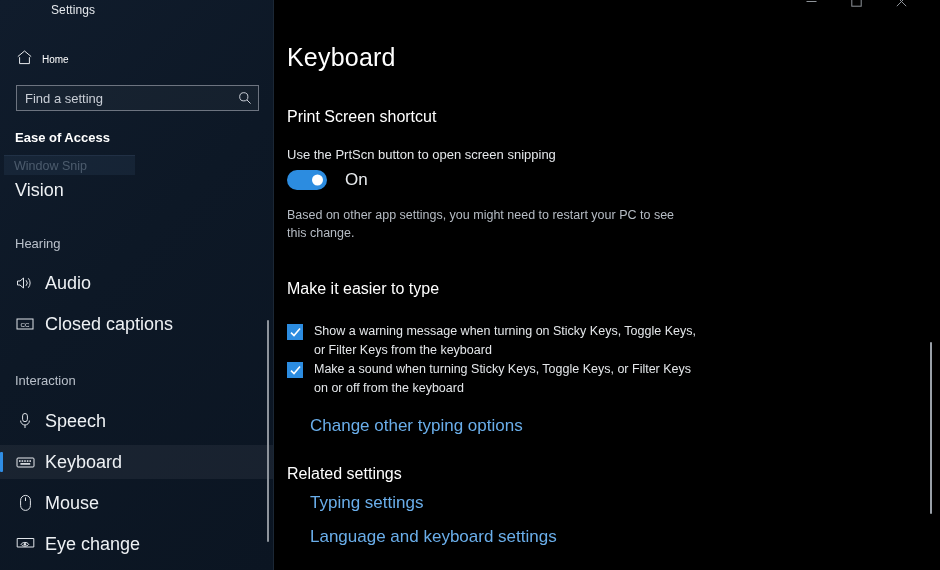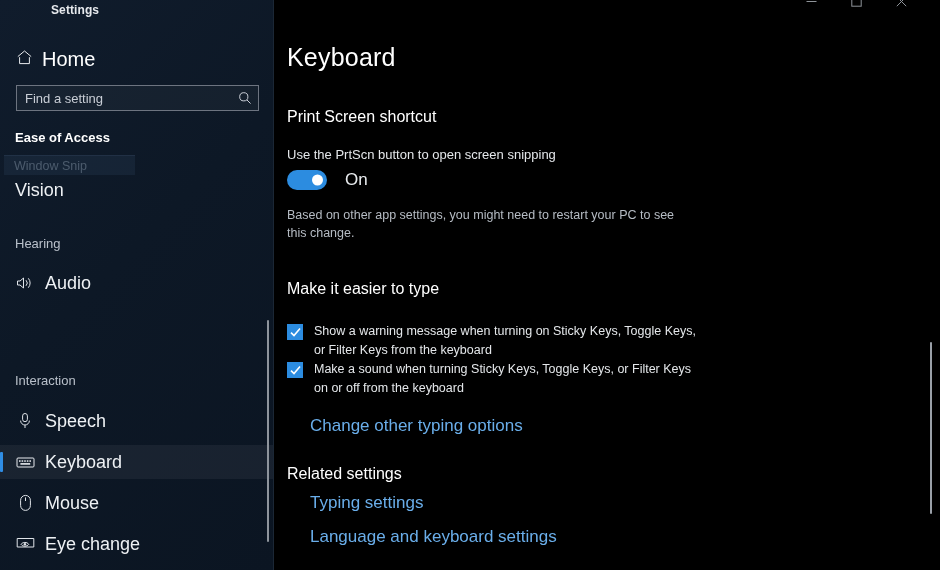--- a/index.html
+++ b/index.html
@@ -38,34 +38,33 @@
     width: 1px;
     background: #1b2735;
   }
   .titlebar-text {
     position: absolute;
     left: 51px;
     top: 3px;
     font-size: 12px;
     color: #e6e9ed;
     letter-spacing: .1px;
-    font-weight: bold;
   }
 
   .home-row {
     position: absolute;
     left: 0; top: 44px;
     width: 274px; height: 30px;
     display: flex;
     align-items: center;
     padding-left: 16px;
     box-sizing: border-box;
   }
   .home-row .label {
-    font-size: 20px;
+    font-size: 10px;
     color: #ffffff;
     margin-left: 9px;
   }
 
   .search-wrap {
     position: absolute;
     left: 16px; top: 85px;
     width: 243px; height: 26px;
     border: 1px solid #6d7480;
     background: rgba(255,255,255,0.035);
@@ -336,20 +335,29 @@
       <span class="ico">
         <svg width="18" height="16" viewBox="0 0 18 16">
           <path d="M1.5 6 H4 L7.5 3 V13 L4 10 H1.5 Z" fill="none" stroke="#e0e4e9" stroke-width="1"></path>
           <path d="M10 5.2 A4 4 0 0 1 10 10.8" fill="none" stroke="#e0e4e9" stroke-width="1"></path>
           <path d="M12.3 3.3 A7 7 0 0 1 12.3 12.7" fill="none" stroke="#e0e4e9" stroke-width="1"></path>
         </svg>
       </span>
       <span class="txt">Audio</span>
     </div>
 
+    <div class="nav-item" style="top:307px">
+      <span class="ico">
+        <svg width="18" height="14" viewBox="0 0 18 14">
+          <rect x="1" y="2" width="16" height="10" fill="none" stroke="#e0e4e9" stroke-width="1"></rect>
+          <text x="9" y="9.6" font-family="Liberation Sans, sans-serif" font-size="6.2" fill="#e0e4e9" text-anchor="middle">CC</text>
+        </svg>
+      </span>
+      <span class="txt">Closed captions</span>
+    </div>
 
     <div class="grp-title" style="top:373px">Interaction</div>
 
     <div class="nav-item" style="top:404px">
       <span class="ico">
         <svg width="14" height="18" viewBox="0 0 14 18">
           <rect x="4.6" y="1.5" width="4.8" height="8.2" rx="2.4" fill="none" stroke="#e0e4e9" stroke-width="1"></rect>
           <path d="M2.6 8.6 A4.4 4.4 0 0 0 11.4 8.6" fill="none" stroke="#e0e4e9" stroke-width="1"></path>
           <line x1="7" y1="13" x2="7" y2="16" stroke="#e0e4e9" stroke-width="1"></line>
         </svg>

